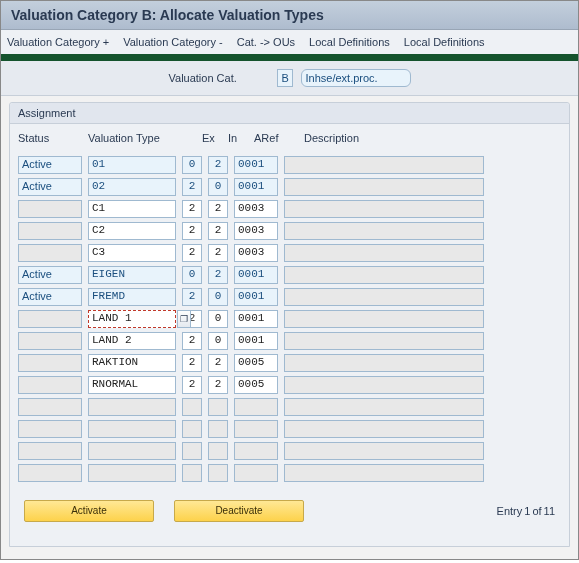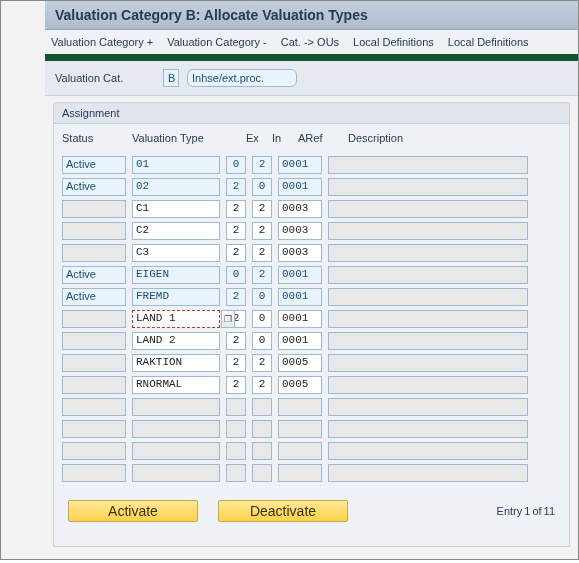--- a/index.html
+++ b/index.html
@@ -7,21 +7,20 @@
     margin: 0;
     font-family: Arial, sans-serif;
     font-size: 11px;
     background: #fff;
     color: #333;
   }
   .page {
     width: 579px;
     border: 1px solid #888;
     background: #f2f2f2;
-    padding-left: 44px;
   }
   .title-bar {
     background: linear-gradient(#c3cfdc, #aebcce);
     padding: 6px 10px;
     font-size: 14px;
     font-weight: bold;
     color: #2a3a52;
     border-bottom: 1px solid #98a5b5;
   }
   .menu-bar {
@@ -34,20 +33,21 @@
     color: #2a3a52;
   }
   .menu-item { cursor: pointer; }
   .header-row {
     background: #e6eaf0;
     padding: 8px 10px;
     display: flex;
     align-items: center;
     gap: 8px;
     border-bottom: 1px solid #c7cfd9;
+    justify-content: center;
   }
   .header-row .lbl { width: 100px; color: #2a3a52; }
   .ro-box {
     background: #e8f3fb;
     border: 1px solid #9fb9d0;
     color: #1a4e7e;
     padding: 2px 4px;
     font-size: 11px;
   }
   .ro-box.cat { width: 16px; text-align:center; }
@@ -124,21 +124,21 @@
     padding: 6px 14px 14px;
   }
   .btn {
     width: 130px;
     height: 22px;
     border:1px solid #c7a94a;
     background: linear-gradient(#ffe895, #fdd24b);
     color:#3a2f09;
     text-align:center;
     line-height:20px;
-    font-size:14px;
+    font-size:10px;
     cursor:pointer;
     border-radius:2px;
   }
   .entry-info {
     margin-left:auto;
     display:flex;
     gap:2px;
     color:#2a3a52;
   }
 </style>

